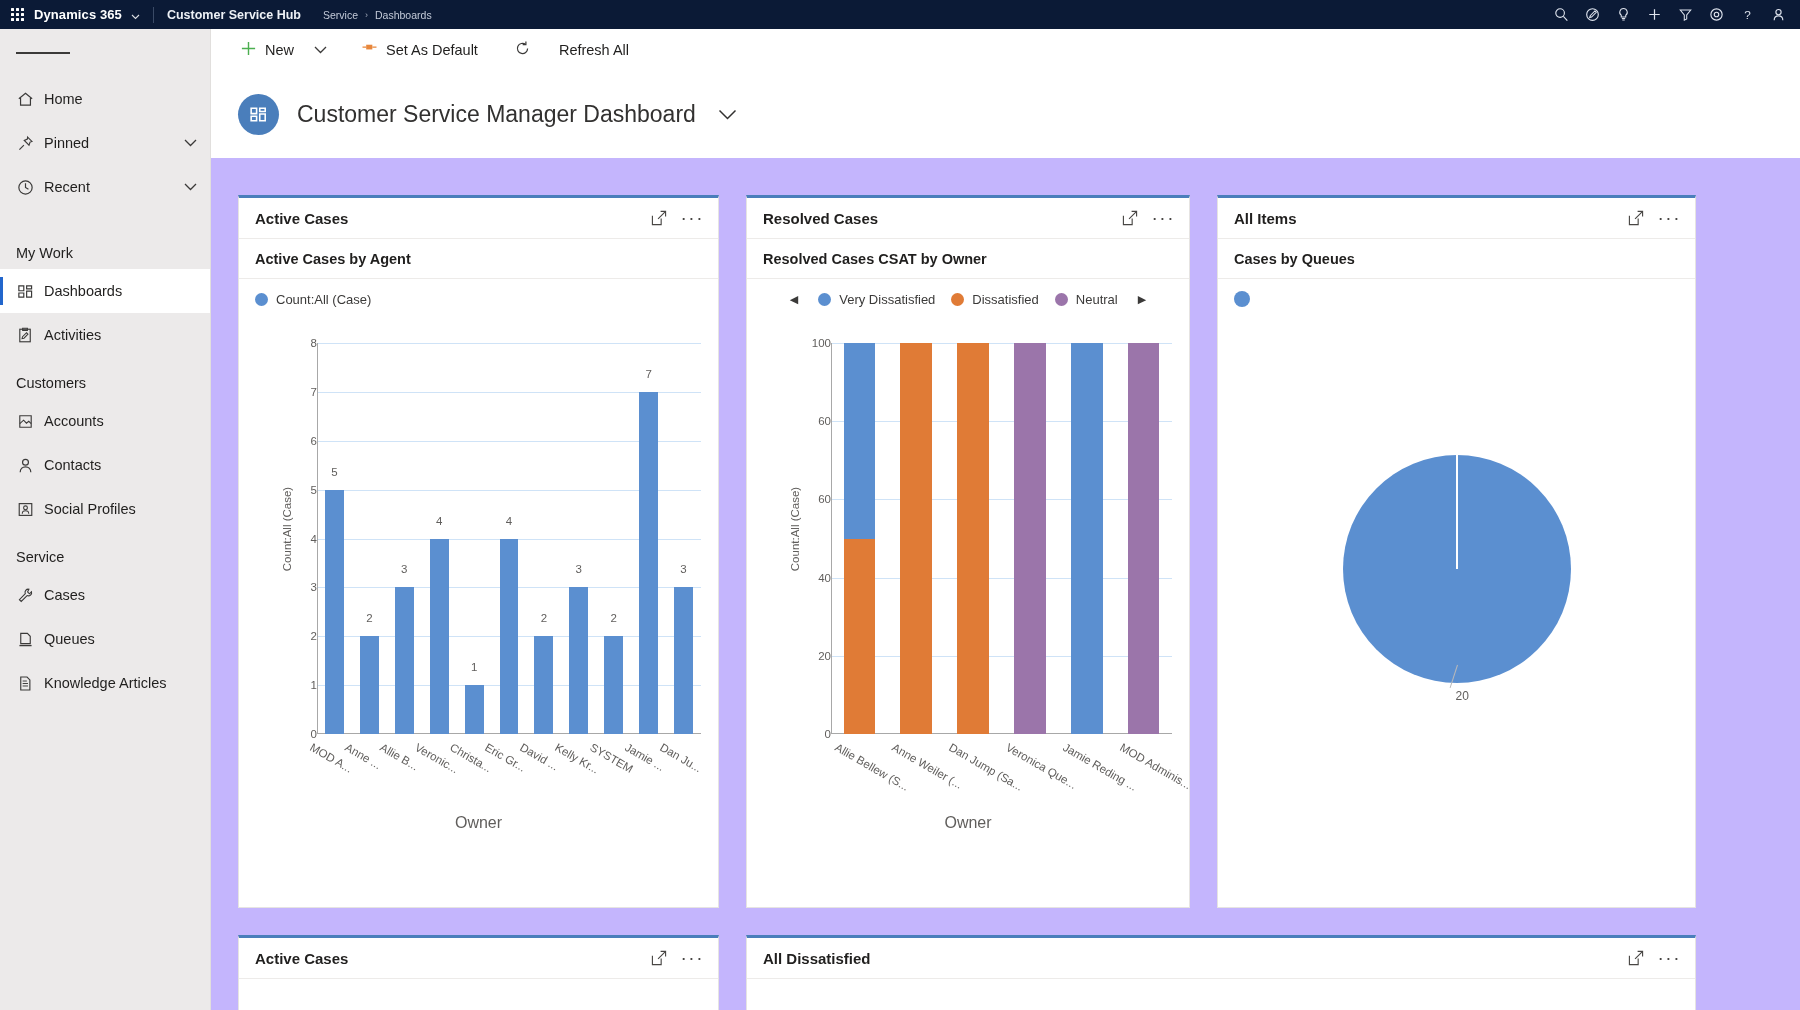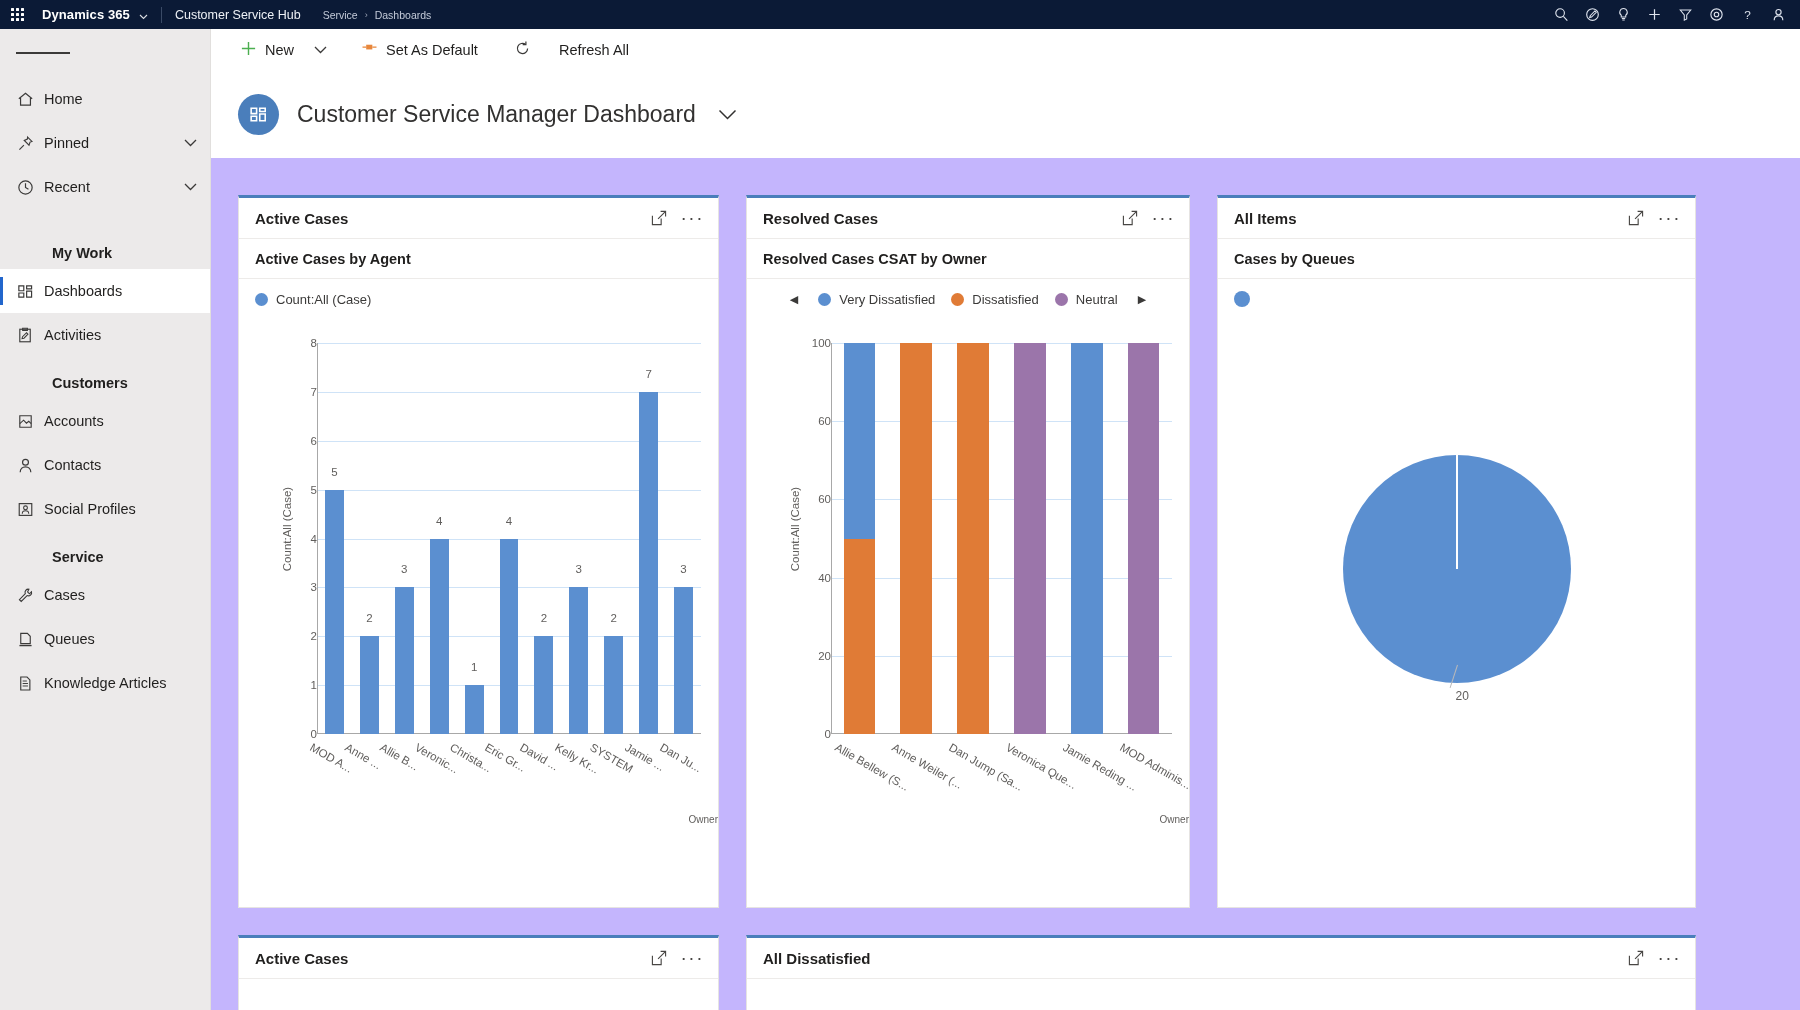--- a/index.html
+++ b/index.html
@@ -13,24 +13,24 @@
 
   
   .topbar {
     position: absolute; top: 0; left: 0; width: 1800px; height: 29px;
     background: #0b1a36; display: flex; align-items: center;
     color: #ffffff;
   }
   .waffle { width: 34px; display: flex; align-items: center; justify-content: center; cursor: pointer; }
   .waffle-grid { display: grid; grid-template-columns: repeat(3, 3px); grid-template-rows: repeat(3, 3px); gap: 2px; }
   .waffle-grid i { width: 3px; height: 3px; background: #ffffff; display: block; border-radius: 0.5px; }
-  .brand { font-size: 13px; font-weight: bold; letter-spacing: .1px; margin-left: 8px; }
+  .brand { font-size: 13px; font-weight: bold; letter-spacing: .1px; margin-left: 0; }
   .brand-caret { margin-left: 9px; opacity: .85; }
   .topdivider { width: 1px; height: 16px; background: #3a4a66; margin: 0 13px; }
-  .apptitle { font-size: 12.5px; color: #eef1f6; }
+  .apptitle { font-size: 12.5px; color: #eef1f6; font-weight: bold; }
   .crumbs { margin-left: 22px; display: flex; align-items: center; gap: 7px; font-size: 10.5px; color: #c3cad8; }
   .crumbs .sep { opacity: .8; font-size: 9px; }
   .topright { margin-left: auto; display: flex; align-items: center; padding-right: 6px; }
   .topicon {
     width: 31px; height: 29px; display: flex; align-items: center; justify-content: center;
     cursor: pointer;
   }
   .topicon svg { display: block; }
 
   
@@ -45,21 +45,21 @@
     padding-left: 16px; cursor: pointer; color: #201f1e; font-size: 14.5px;
   }
   .navitem .ico { width: 28px; display: flex; align-items: center; color: #3b3a39; }
   .navitem .lbl { flex: 1; }
   .navitem .chev { width: 40px; display: flex; align-items: center; justify-content: center; color: #3b3a39; }
   .navitem.selected { background: #ffffff; }
   .navitem.selected::before {
     content: ""; position: absolute; left: 0; top: 8px; bottom: 8px; width: 3px; background: #2266cc;
   }
   .navgroup {
-    padding: 18px 0 8px 16px; font-size: 14.5px; font-weight: bold; color: #201f1e; margin-left: 36px;
+    padding: 18px 0 8px 16px; font-size: 14.5px; font-weight: normal; color: #201f1e;
   }
   .navgroup.first { padding-top: 36px; }
 
   
   .cmdbar {
     position: absolute; top: 29px; left: 211px; width: 1589px; height: 41px;
     background: #ffffff; display: flex; align-items: center; padding-left: 18px; gap: 0;
   }
   .cmdbtn {
     display: flex; align-items: center; gap: 8px; height: 41px; padding: 0 11px;
@@ -136,22 +136,22 @@
   .xlabels { position: absolute; left: 0; right: 0; display: flex; }
   .xlab {
     flex: 1; position: relative; height: 1px;
   }
   .xlab span {
     position: absolute; left: 50%; top: 4px; transform-origin: left top;
     transform: rotate(30deg); font-size: 11.5px; color: #605e5c; white-space: nowrap;
     margin-left: -20px;
   }
   .xaxis-title {
-    position: absolute; left: 0; right: 0; text-align: right;
-    font-size: 10px; color: #605e5c;
+    position: absolute; left: 0; right: 0; text-align: center;
+    font-size: 16px; color: #605e5c;
   }
 
   
   .pie-wrap { flex: 1; position: relative; }
   .pie {
     position: absolute; width: 228px; height: 228px; border-radius: 50%;
     background: #5b8fd0; left: 50%; top: 136px; transform: translateX(-50%);
   }
   .pie .slit {
     position: absolute; left: 50%; top: 0; width: 2px; height: 50%;

